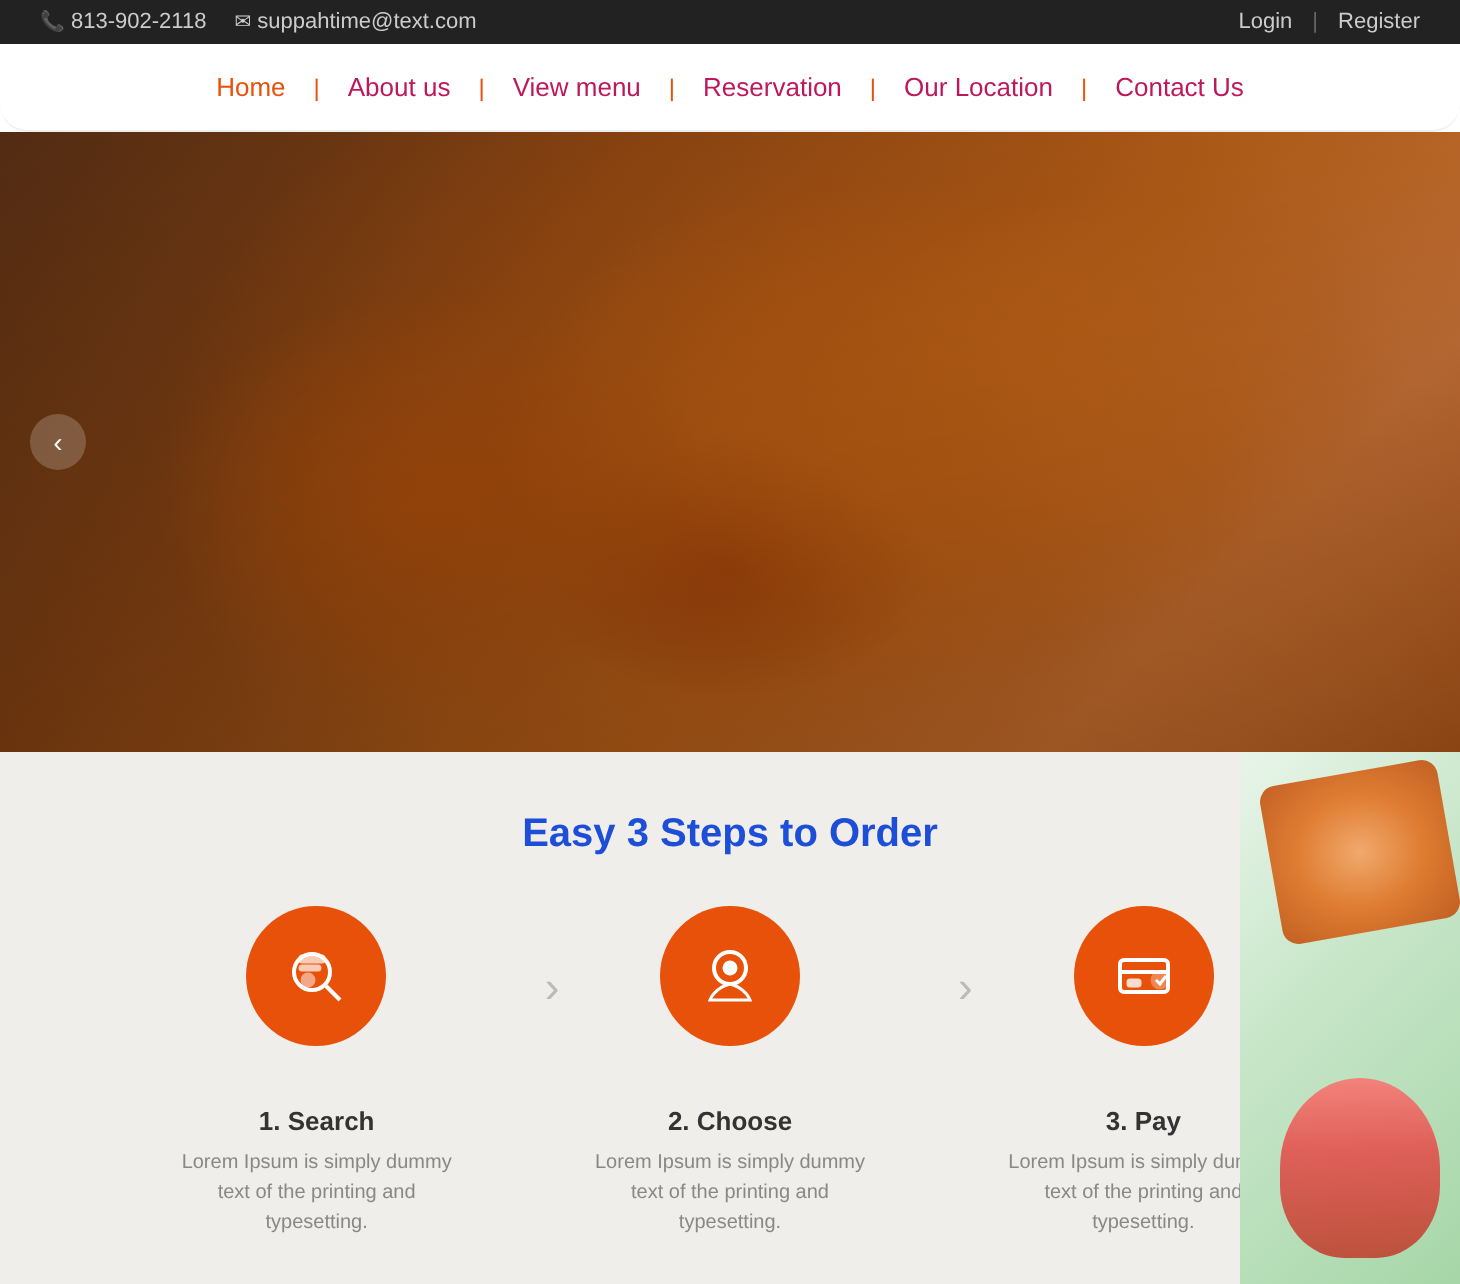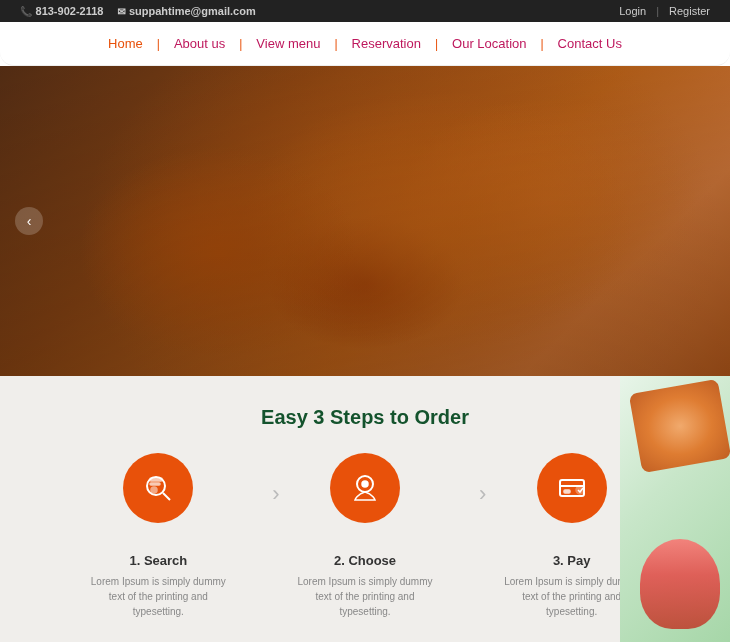--- a/index.html
+++ b/index.html
@@ -8,21 +8,21 @@
     
     .top-bar {
       background: #222;
       color: #ccc;
       font-size: 11px;
       padding: 5px 20px;
       display: flex;
       justify-content: space-between;
       align-items: center;
     }
-    .top-bar-left { display: flex; gap: 14px; align-items: center; font-weight: bold; }
+    .top-bar-left { display: flex; gap: 14px; align-items: center; }
     .top-bar-right { display: flex; gap: 10px; align-items: flex-end; color: #ccc; }
     .top-bar-right a { color: #ccc; text-decoration: none; font-size: 11px; }
     .top-bar-separator { color: #666; }
 
     
     nav {
       background: #fff;
       border-bottom: 1px solid #eee;
       padding: 10px 20px;
       display: flex;
@@ -87,21 +87,21 @@
     
     .steps-section {
       background: #f0eeeb;
       padding: 30px 20px 30px;
       position: relative;
     }
     .steps-title {
       text-align: center;
       font-size: 20px;
       font-weight: bold;
-      color: #14532d;
+      color: #1d4ed8;
       margin-bottom: 24px;
     }
     .steps-container {
       display: flex;
       justify-content: center;
       align-items: flex-start;
       gap: 0;
       max-width: 620px;
       margin: 0 auto;
     }
@@ -184,21 +184,21 @@
 <body>
 
 <div class="top-bar">
   <div class="top-bar-left">
     <span>
       <span class="phone-icon"></span>
       <span>813-902-2118</span>
     </span>
     <span>
       <span class="email-icon"></span>
-      <span>suppahtime@gmail.com</span>
+      <span>suppahtime@text.com</span>
     </span>
   </div>
   <div class="top-bar-right">
     <a>Login</a>
     <span class="top-bar-separator">|</span>
     <a>Register</a>
   </div>
 </div>
 
 <nav>

